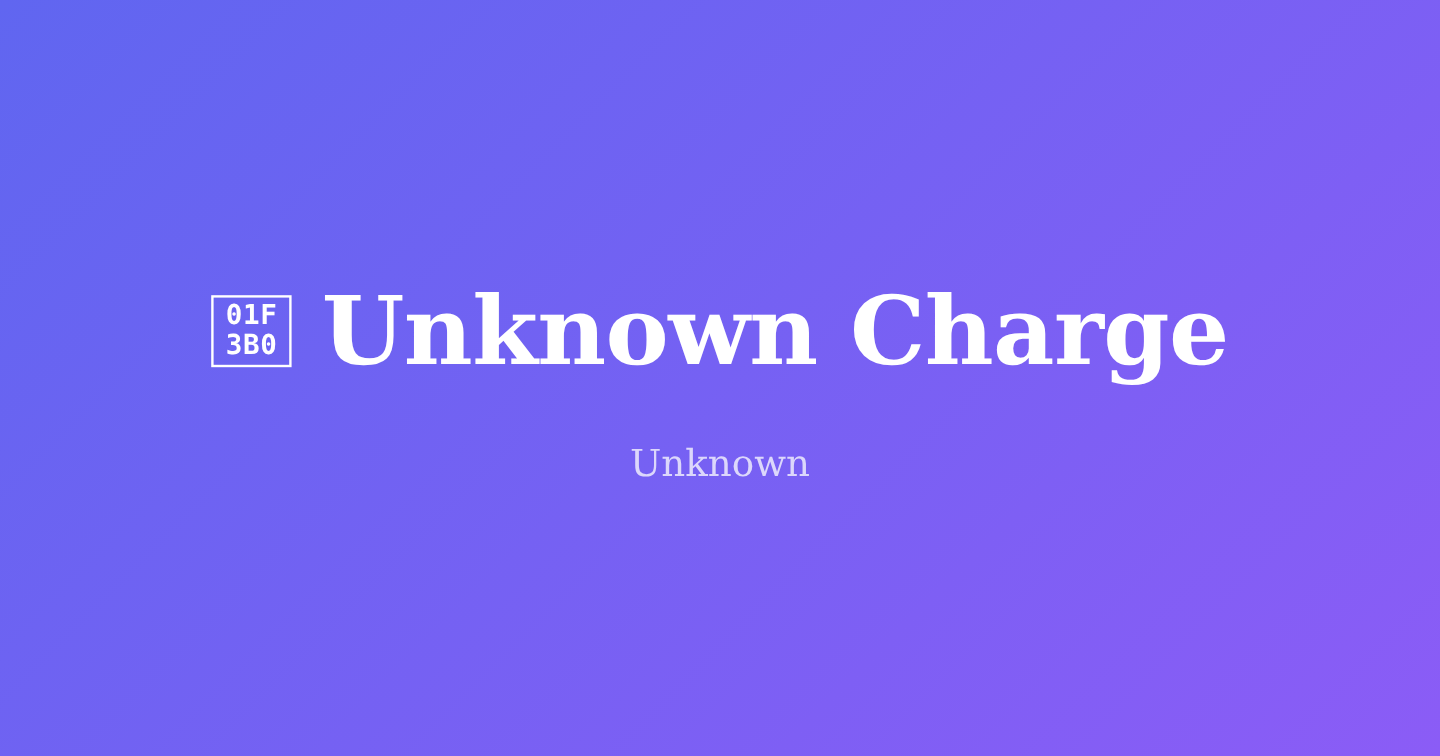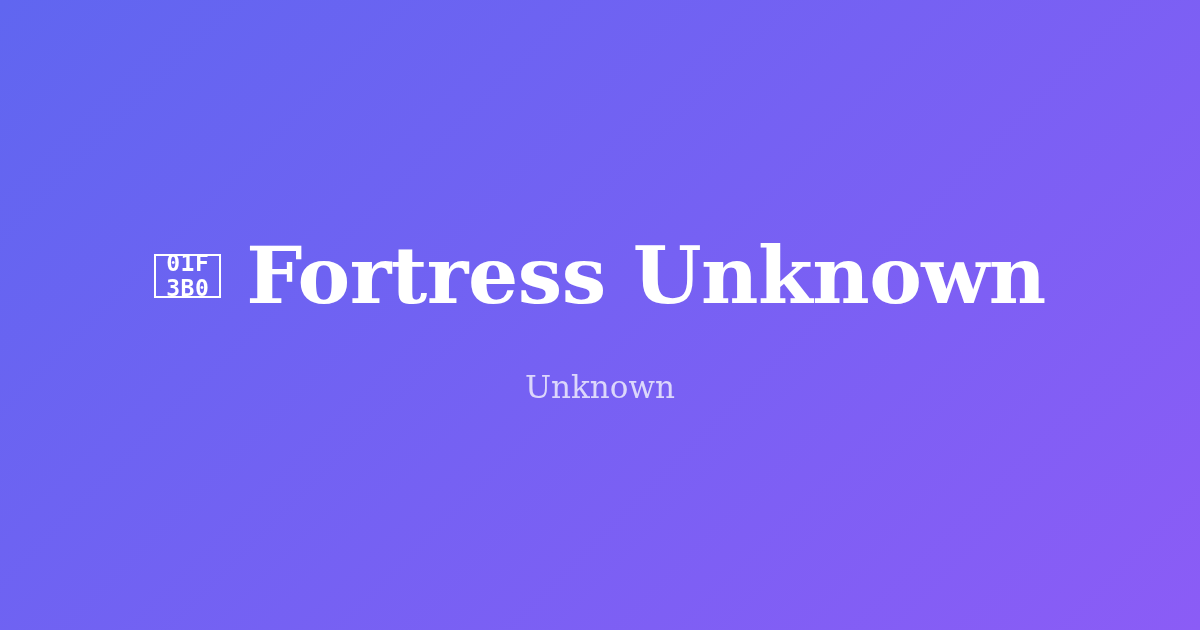--- a/index.html
+++ b/index.html
@@ -38,21 +38,21 @@
     white-space: nowrap;
   }
 
   .game-icon {
     display: inline-flex;
     flex-direction: column;
     align-items: center;
     justify-content: center;
     box-sizing: border-box;
     width: 67px;
-    height: 44px;
+    height: 60px;
     border: 2px solid #ffffff;
     color: #ffffff;
     font-family: "DejaVu Sans Mono", "Liberation Mono", monospace;
     font-size: 23px;
     font-weight: 700;
     line-height: 25px;
     letter-spacing: 0.5px;
     margin-right: 25px;
     flex: none;
   }
@@ -101,19 +101,19 @@
 </head>
 <body>
 
 <div class="og-card">
 
   <div class="title-row">
     <span class="game-icon">
       <span>01F</span>
       <span>3B0</span>
     </span>
-    <h1 class="game-title">Fortress Unknown</h1>
+    <h1 class="game-title">Unknown Charge</h1>
   </div>
 
   <div class="game-subtitle">Unknown</div>
 
 
 </div>
 
 </body></html>

